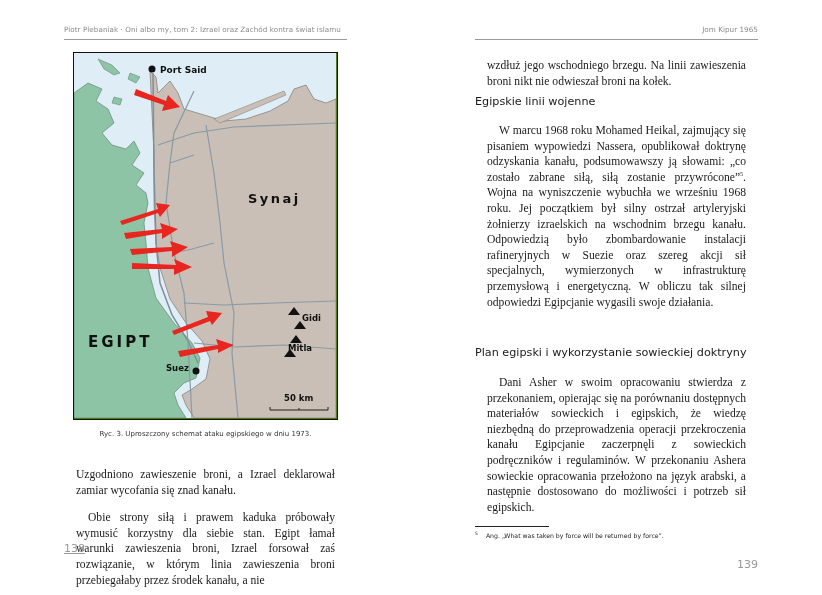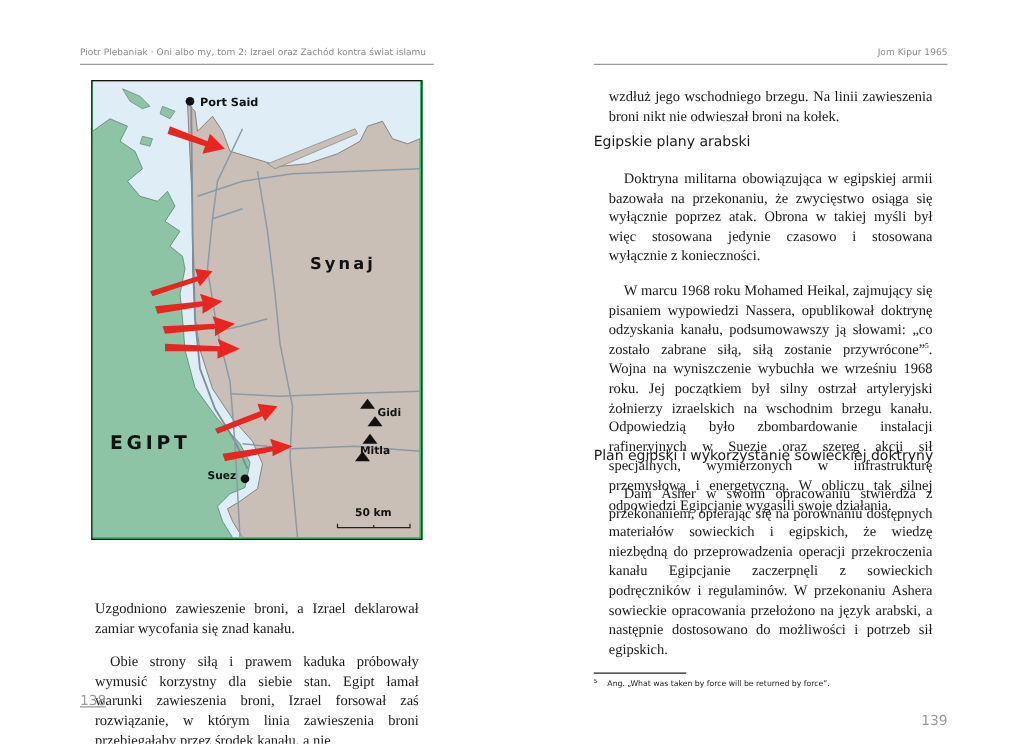--- a/index.html
+++ b/index.html
@@ -1,27 +1,27 @@
 <!DOCTYPE html>
 <html><head>
 <meta charset="utf-8">
 <style>
   html, body { margin: 0; padding: 0; }
   body { width: 822px; height: 595px; background: #ffffff; position: relative; overflow: hidden; font-family: "Liberation Serif", serif; color: #1a1a1a; }
-  .page { position: absolute; top: 12px; width: 411px; height: 481px; }
+  .page { position: absolute; top: 0; width: 411px; height: 481px; }
   .page-left { left: 0; }
   .page-right { left: 411px; }
   .running-head { position: absolute; top: 25px; font-family: "DejaVu Sans", sans-serif; font-size: 7.2px; color: #8a8a8a; letter-spacing: 0.05px; white-space: nowrap; }
   .head-rule { position: absolute; top: 39px; height: 1px; background: #9a9a9a; }
   .page-left .running-head { left: 64px; }
   .page-left .head-rule { left: 64px; width: 283px; }
   .page-right .running-head { right: 64px; }
   .page-right .head-rule { left: 64px; width: 283px; }
 
-  .figure { position: absolute; left: 73px; top: 52px; width: 265px; height: 368px; border: 1.5px solid #111; box-sizing: border-box; background: #22c55e; overflow: hidden; }
+  .figure { position: absolute; left: 73px; top: 52px; width: 265px; height: 368px; border: 1.5px solid #111; box-sizing: border-box; background: #4d7c0f; overflow: hidden; }
   .figure svg { display: block; }
   .caption { position: absolute; left: 64px; top: 430px; width: 283px; text-align: center; font-family: "DejaVu Sans", sans-serif; font-size: 7px; color: #333; }
 
   .text-block { position: absolute; left: 64px; width: 283px; font-size: 11.6px; line-height: 15.6px; text-align: justify; }
   .text-block p { margin: 12px; }
   .indent { text-indent: 12px; }
   .page-number { position: absolute; top: 542px; font-family: "DejaVu Sans", sans-serif; font-size: 11px; color: #9a9a9a; }
   .page-left .page-number { left: 64px; text-decoration: underline; }
   .page-right .page-number { right: 64px; margin-top: 16px; }
 
@@ -92,41 +92,41 @@
       <text class="map-label" x="86" y="20" font-size="9">Port Said</text>
       <text class="map-label" x="174" y="150" font-size="13" letter-spacing="2.5">Synaj</text>
       <text class="map-label" x="14" y="294" font-size="15" letter-spacing="3">EGIPT</text>
       <text class="map-label" x="92" y="318" font-size="8.5">Suez</text>
       <text class="map-label" x="228" y="268" font-size="8.5">Gidi</text>
       <text class="map-label" x="214" y="298" font-size="8.5">Mitla</text>
       <text class="map-label" x="210" y="348" font-size="8.5">50 km</text>
     </svg>
   </div>
 
+  <div class="caption">Ryc. 3. Uproszczony schemat ataku egipskiego w dniu 1973.</div>
 
   <div class="text-block" style="top:455px;">
     <p>Uzgodniono zawieszenie broni, a Izrael deklarował zamiar wycofania się znad kanału.</p>
     <p class="indent">Obie strony siłą i prawem kaduka próbowały wymusić korzystny dla siebie stan. Egipt łamał warunki zawieszenia broni, Izrael forsował zaś rozwiązanie, w którym linia zawieszenia broni przebiegałaby przez środek kanału, a nie</p>
   </div>
 
   <div class="page-number">138</div>
 </div>
 
 <div class="page page-right">
   <div class="running-head">Jom Kipur 1965</div>
   <div class="head-rule"></div>
 
   <div class="text-block" style="top:46px;">
     <p>wzdłuż jego wschodniego brzegu. Na linii zawieszenia broni nikt nie odwieszał broni na kołek.</p>
   </div>
 
-  <div class="section-heading" style="top:95px;">Egipskie plany arabski</div>
+  <div class="section-heading" style="top:95px;">Egipskie linii wojenne</div>
 
   <div class="text-block" style="top:111px;">
-    <p class="indent">Doktryna militarna obowiązująca w egipskiej armii bazowała na przekonaniu, że zwycięstwo osiąga się wyłącznie poprzez atak. Obrona w takiej myśli był więc stosowana jedynie czasowo i stosowana wyłącznie z konieczności.</p>
     <p class="indent"><span>W marcu 1968 roku Mohamed Heikal, zajmujący się pisaniem wypowiedzi Nassera, opublikował doktrynę odzyskania kanału, podsumowawszy ją słowami: „co zostało zabrane siłą, siłą zostanie przywrócone”</span><span class="fn-ref">5</span><span>. Wojna na wyniszczenie wybuchła we wrześniu 1968 roku. Jej początkiem był silny ostrzał artyleryjski żołnierzy izraelskich na wschodnim brzegu kanału. Odpowiedzią było zbombardowanie instalacji rafineryjnych w Suezie oraz szereg akcji sił specjalnych, wymierzonych w infrastrukturę przemysłową i energetyczną. W obliczu tak silnej odpowiedzi Egipcjanie wygasili swoje działania.</span></p>
   </div>
 
   <div class="section-heading" style="top:346px;">Plan egipski i wykorzystanie sowieckiej doktryny</div>
 
   <div class="text-block" style="top:363px;">
     <p class="indent">Dani Asher w swoim opracowaniu stwierdza z przekonaniem, opierając się na porównaniu dostępnych materiałów sowieckich i egipskich, że wiedzę niezbędną do przeprowadzenia operacji przekroczenia kanału Egipcjanie zaczerpnęli z sowieckich podręczników i regulaminów. W przekonaniu Ashera sowieckie opracowania przełożono na język arabski, a następnie dostosowano do możliwości i potrzeb sił egipskich.</p>
   </div>
 
   <div class="footnote-rule"></div>

